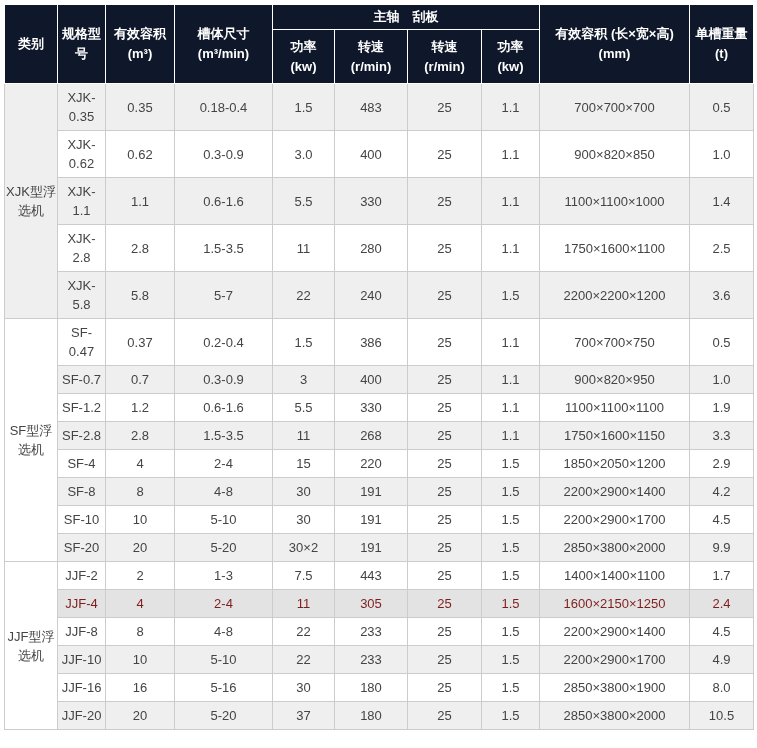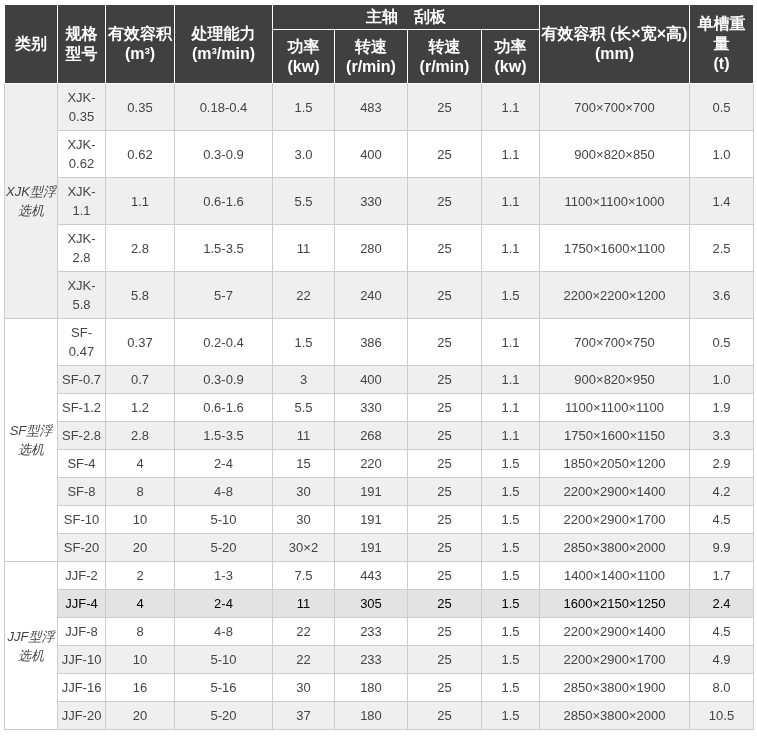--- a/index.html
+++ b/index.html
@@ -12,23 +12,23 @@
     padding: 4px;
     width: 749px;
   }
   table.spec {
     border-collapse: collapse;
     table-layout: fixed;
     width: 749px;
     border: 1px solid #cccccc;
   }
   table.spec th {
-    background: #404040;
+    background: #0f172a;
     color: #ffffff;
-    font-size: 16px;
+    font-size: 13px;
     font-weight: bold;
     border: 1px solid #ffffff;
     padding: 2px 1px;
     line-height: 20px;
     text-align: center;
     vertical-align: middle;
   }
   table.spec tr.h1 { height: 25px; }
   table.spec tr.h2 { height: 54px; }
   table.spec td {
@@ -37,22 +37,22 @@
     color: #444444;
     text-align: center;
     vertical-align: middle;
     padding: 4px 1px;
     line-height: 19px;
     background: #ffffff;
     word-break: normal;
     overflow-wrap: break-word;
   }
   table.spec tr.stripe > td { background: #efefef; }
-  table.spec tr.hl > td { background: #e3e3e3; color: #000000; }
-  table.spec td.cat { background: #ffffff; font-style: italic; }
+  table.spec tr.hl > td { background: #e3e3e3; color: #7f1d1d; }
+  table.spec td.cat { background: #ffffff; }
   table.spec td.cat.cat-stripe { background: #efefef; }
   .hdr-unit { font-weight: bold; }
 </style>
 </head>
 <body>
 
 <div class="page">
   <table class="spec">
     <colgroup>
       <col style="width:53px">
@@ -72,21 +72,21 @@
           <div>类别</div>
         </th>
         <th rowspan="2">
           <div>规格型号</div>
         </th>
         <th rowspan="2">
           <div>有效容积</div>
           <div class="hdr-unit">(m³)</div>
         </th>
         <th rowspan="2">
-          <div>处理能力</div>
+          <div>槽体尺寸</div>
           <div class="hdr-unit">(m³/min)</div>
         </th>
         <th colspan="4">
           <div>主轴　刮板</div>
         </th>
         <th rowspan="2">
           <div>有效容积 (长×宽×高)</div>
           <div class="hdr-unit">(mm)</div>
         </th>
         <th rowspan="2">

